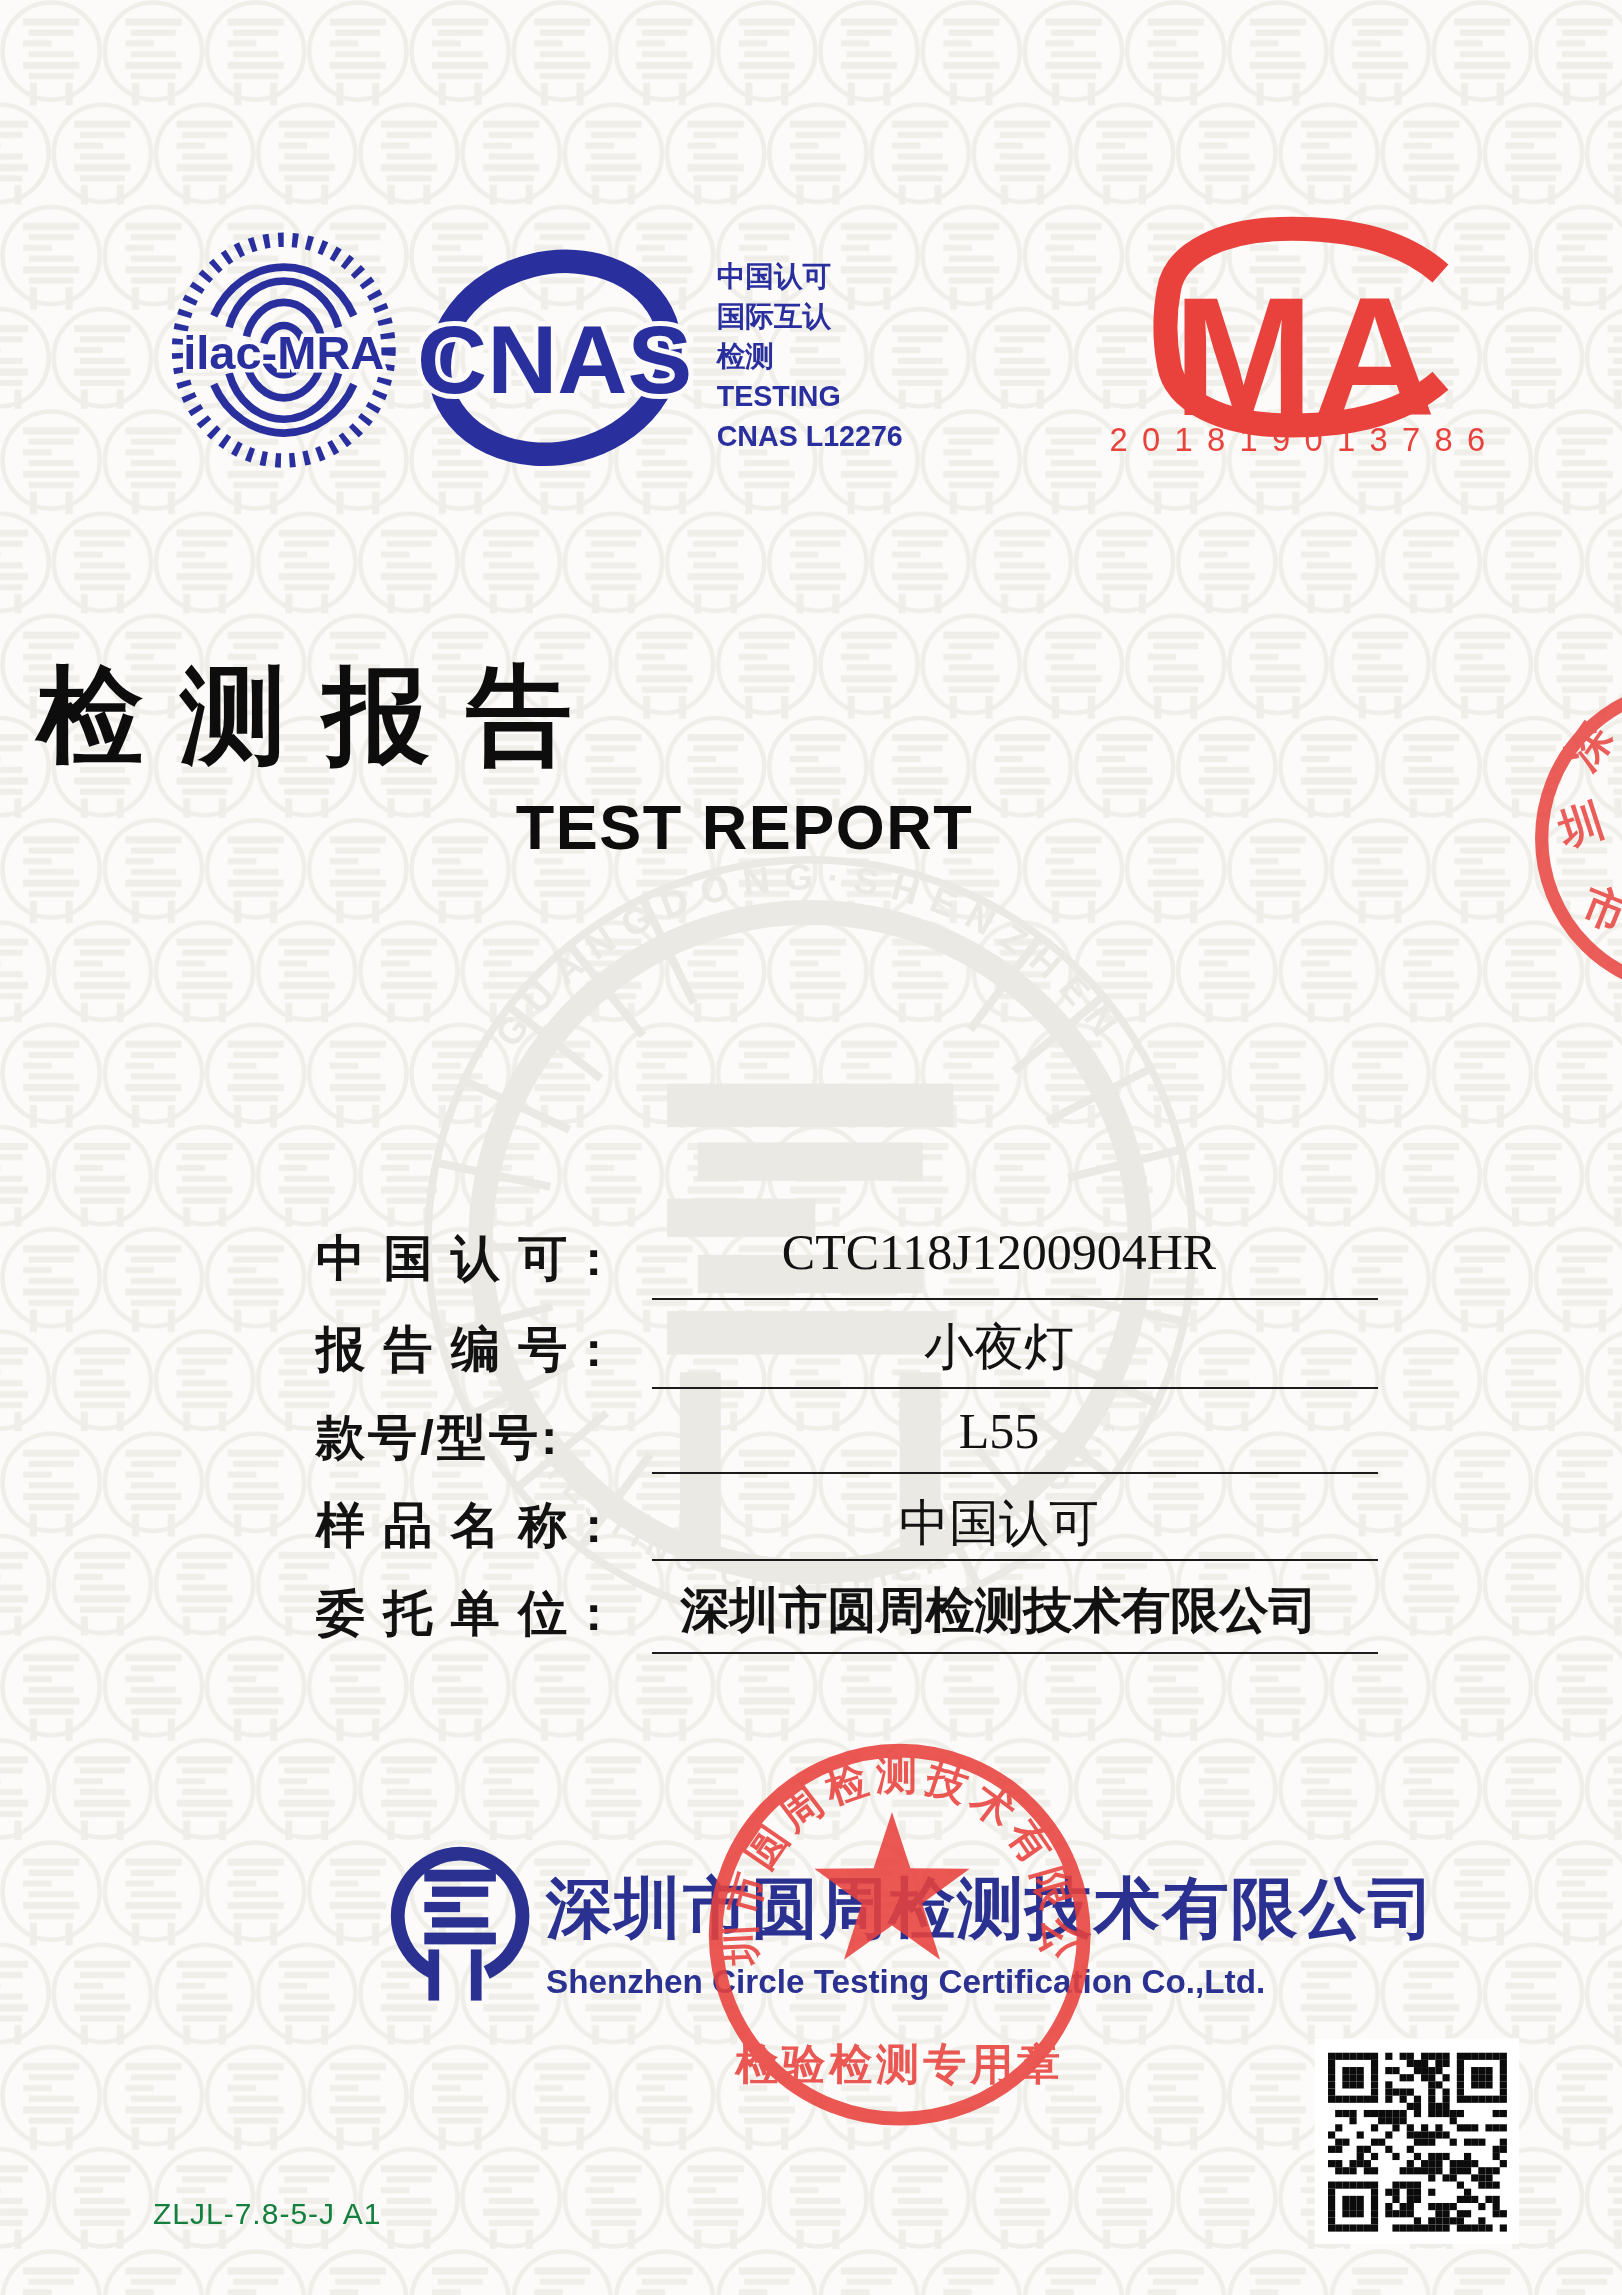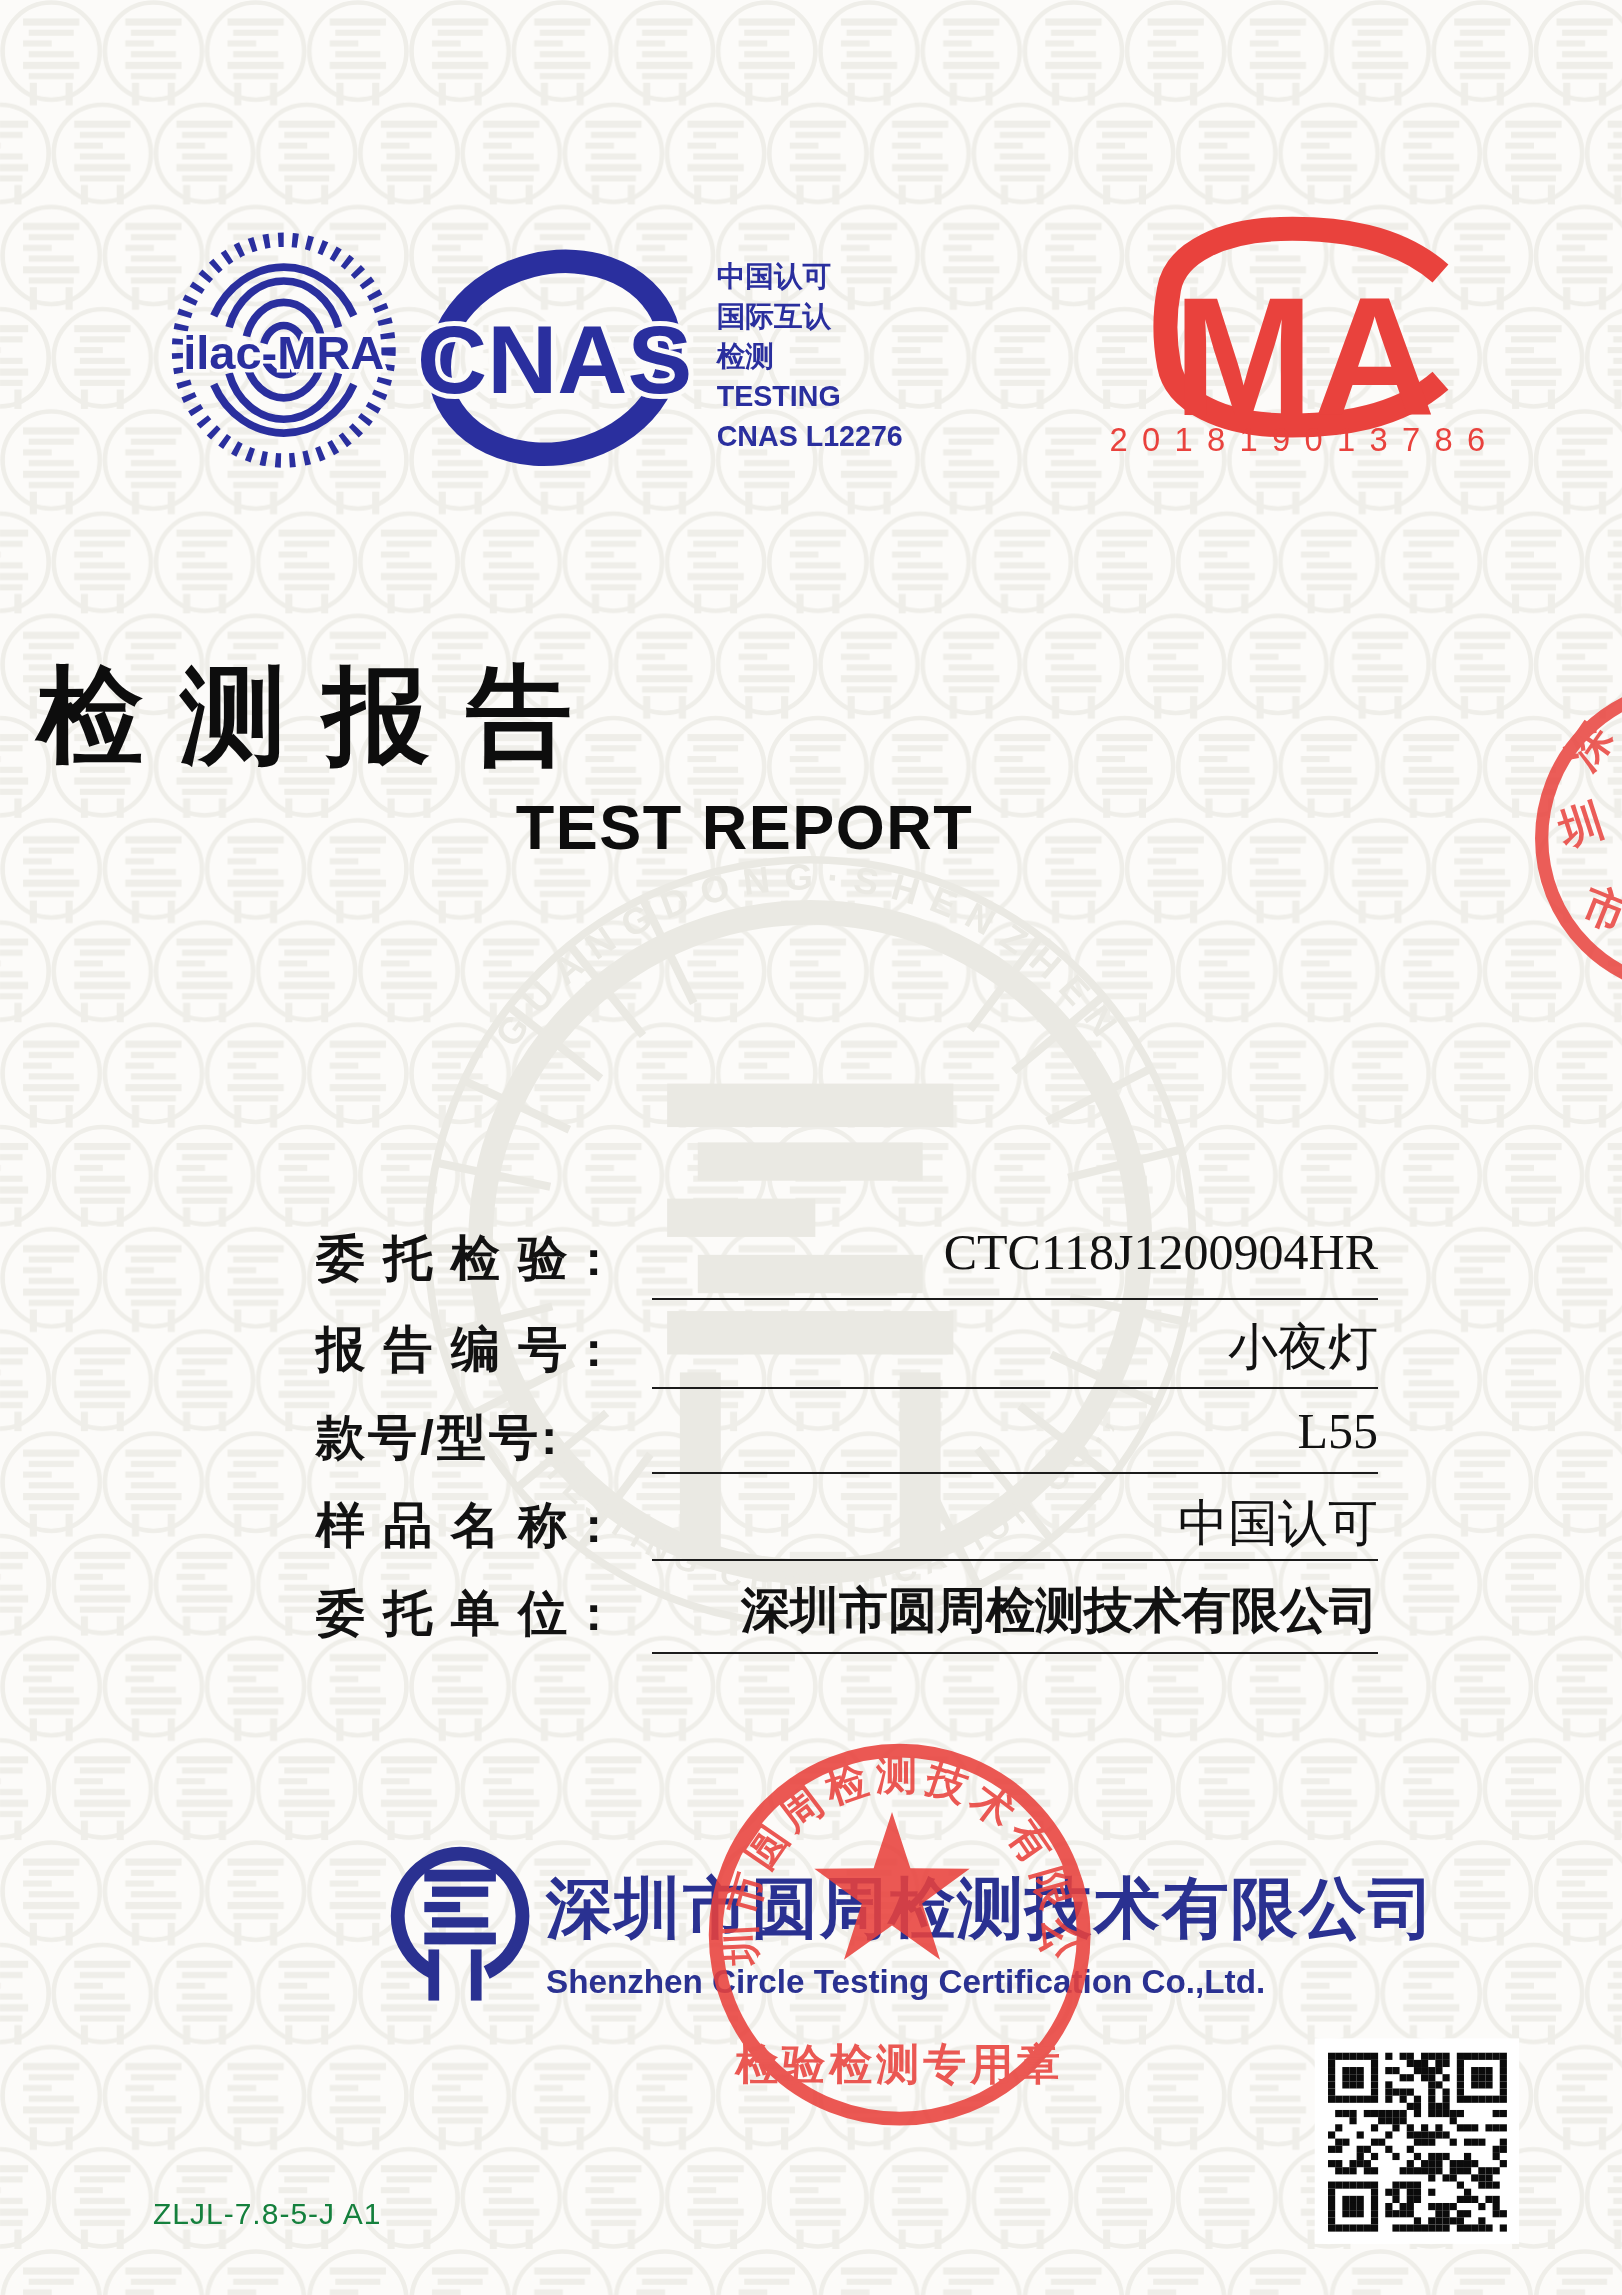--- a/index.html
+++ b/index.html
@@ -19,21 +19,21 @@
   .title-en{
     left:0;top:791px;width:1489px;text-align:center;
     font-size:63px;font-weight:800;color:#0d0d0d;letter-spacing:1.5px;
   }
   .form-label{
     left:316px;width:327px;font-size:49px;font-weight:800;color:#121212;
     letter-spacing:18.4px;white-space:nowrap;
   }
   .form-label.tight{letter-spacing:3.1px;}
   .form-value{
-    left:652px;width:726px;text-align:right;color:#121212;
+    left:636px;width:726px;text-align:center;color:#121212;
     font-family:"Liberation Serif","DejaVu Serif",serif;
     font-size:50px;font-weight:400;white-space:nowrap;
   }
   .form-value.bold{font-weight:700;font-size:49px;}
   .rule{
     left:652px;width:726px;height:0;border-top:2px solid #1c1c1c;
   }
   .footer-code{
     left:153px;top:2197px;font-size:30px;color:#15803d;letter-spacing:1px;
   }
@@ -501,21 +501,21 @@
         <rect x="294" y="336" width="14" height="14"></rect>
         <rect x="308" y="336" width="14" height="14"></rect>
         <rect x="336" y="336" width="14" height="14"></rect>
       </g>
   </g>
 </svg>
 
 <div class="abs title-zh">检测报告</div>
 <div class="abs title-en">TEST REPORT</div>
 
-<div class="abs form-label" style="top:1226px">委托检验:</div>
+<div class="abs form-label" style="top:1226px">中国认可:</div>
 <div class="abs form-value" style="top:1223px">CTC118J1200904HR</div>
 <div class="abs rule" style="top:1298px"></div>
 
 <div class="abs form-label" style="top:1317px">报告编号:</div>
 <div class="abs form-value" style="top:1314px">小夜灯</div>
 <div class="abs rule" style="top:1387px"></div>
 
 <div class="abs form-label tight" style="top:1405px">款号/型号:</div>
 <div class="abs form-value" style="top:1402px">L55</div>
 <div class="abs rule" style="top:1472px"></div>

